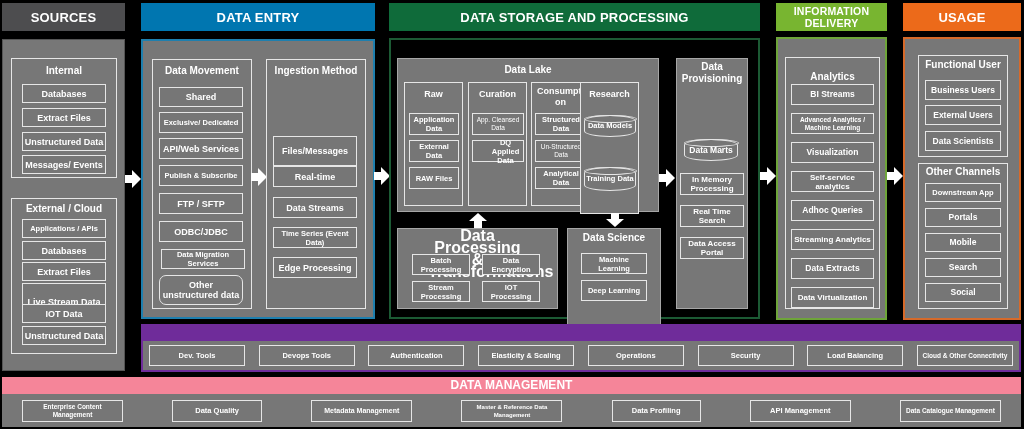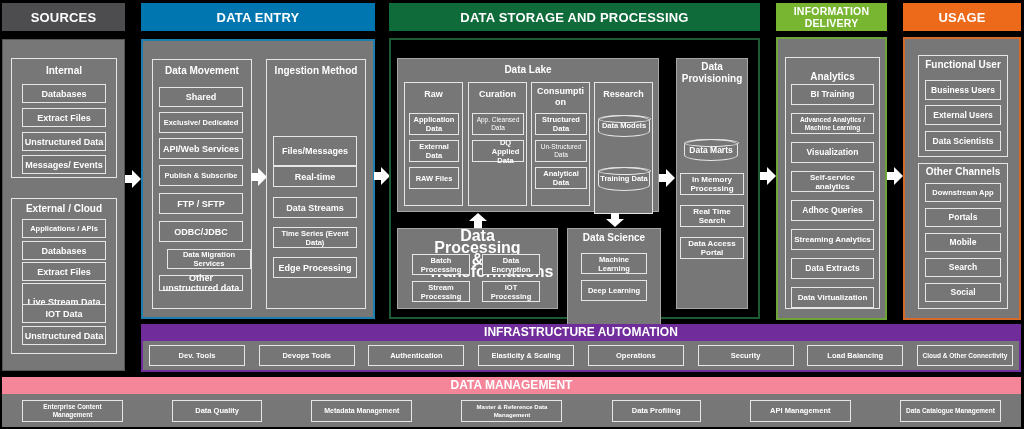--- a/index.html
+++ b/index.html
@@ -77,22 +77,22 @@
 
 <div class="abs panel" style="left:141px;top:39px;width:234px;height:280px;background:#777;border:2px solid #1e7fae;">
   <div class="abs grp" style="left:9px;top:18px;width:100px;height:250px;">
     <div class="ttl" style="top:5px;">Data Movement</div>
     <div class="abs box" style="left:6px;top:27px;width:84px;height:20px;">Shared</div>
     <div class="abs box sm" style="left:6px;top:52px;width:84px;height:21px;">Exclusive/ Dedicated</div>
     <div class="abs box" style="left:6px;top:78px;width:84px;height:21px;">API/Web Services</div>
     <div class="abs box sm" style="left:6px;top:105px;width:84px;height:21px;">Publish &amp; Subscribe</div>
     <div class="abs box" style="left:6px;top:133px;width:84px;height:21px;">FTP / SFTP</div>
     <div class="abs box" style="left:6px;top:161px;width:84px;height:21px;">ODBC/JDBC</div>
-    <div class="abs box sm" style="left:14px;top:189px;width:84px;height:20px;">Data Migration Services</div>
-    <div class="abs box" style="left:6px;top:215px;width:84px;height:16px;">Other unstructured data</div>
+    <div class="abs box sm" style="left:8px;top:189px;width:84px;height:20px;">Data Migration Services</div>
+    <div class="abs box" style="left:6px;top:215px;width:84px;height:30px;border-radius:7px;">Other unstructured data</div>
   </div>
   <div class="arrow arr-r" style="left:108px;top:127px;"></div>
   <div class="abs grp" style="left:123px;top:18px;width:100px;height:250px;">
     <div class="ttl" style="top:5px;">Ingestion Method</div>
     <div class="abs box" style="left:6px;top:76px;width:84px;height:30px;">Files/Messages</div>
     <div class="abs box" style="left:6px;top:106px;width:84px;height:21px;">Real-time</div>
     <div class="abs box" style="left:6px;top:137px;width:84px;height:21px;">Data Streams</div>
     <div class="abs box sm" style="left:6px;top:167px;width:84px;height:21px;">Time Series (Event Data)</div>
     <div class="abs box" style="left:6px;top:197px;width:84px;height:21px;">Edge Processing</div>
   </div>
@@ -118,21 +118,21 @@
       <div class="abs box sm" style="left:3px;top:57px;width:52px;height:22px;padding-left:16px;">DQ Applied Data</div>
     </div>
 
     <div class="abs grp" style="left:133px;top:23px;width:59px;height:124px;">
       <div class="ttl" style="top:3px;font-size:9px;line-height:11px;padding:0 4px;">Consumpti on</div>
       <div class="abs box sm" style="left:3px;top:30px;width:52px;height:22px;">Structured Data</div>
       <div class="abs box" style="left:3px;top:57px;width:52px;height:22px;font-size:6.5px;line-height:8px;font-weight:normal;">Un-Structured Data</div>
       <div class="abs box sm" style="left:3px;top:84px;width:52px;height:22px;">Analytical Data</div>
     </div>
 
-    <div class="abs grp" style="left:196px;top:23px;width:59px;height:132px;">
+    <div class="abs grp" style="left:182px;top:23px;width:59px;height:132px;">
       <div class="ttl" style="top:5px;font-size:9px;">Research</div>
       <div class="cyl" style="left:3px;top:32px;width:52px;height:22px;font-size:7.5px;">Data Models</div>
       <div class="cyl" style="left:3px;top:84px;width:52px;height:24px;font-size:7.5px;">Training Data</div>
     </div>
   </div>
 
   <div class="arrow arr-u" style="left:78px;top:173px;"></div>
   <div class="arrow arr-d" style="left:215px;top:173px;"></div>
 
   <div class="abs" style="left:6px;top:188px;width:161px;height:81px;background:#777;border:1.5px solid #a6a6a6;">
@@ -157,21 +157,21 @@
     <div class="abs box sm" style="left:3px;top:178px;width:64px;height:22px;font-size:8px;">Data Access Portal</div>
   </div>
   <div class="arrow arr-r" style="left:268px;top:129px;"></div>
 </div>
 
 <div class="arrow arr-r" style="left:760px;top:167px;"></div>
 
 <div class="abs" style="left:776px;top:37px;width:111px;height:283px;background:#777;border:2px solid #6ea43a;">
   <div class="abs grp" style="left:7px;top:18px;width:95px;height:252px;">
     <div class="ttl" style="top:5px;margin-top:8px;">Analytics</div>
-    <div class="abs box sm" style="left:5px;top:26px;width:83px;height:21px;font-size:8.5px;">BI Training</div>
+    <div class="abs box sm" style="left:5px;top:26px;width:83px;height:21px;font-size:8.5px;">BI Streams</div>
     <div class="abs box" style="left:5px;top:55px;width:83px;height:21px;font-size:6.5px;line-height:8px;">Advanced Analytics / Machine Learning</div>
     <div class="abs box sm" style="left:5px;top:84px;width:83px;height:21px;font-size:8.5px;">Visualization</div>
     <div class="abs box sm" style="left:5px;top:113px;width:83px;height:21px;font-size:8px;">Self-service analytics</div>
     <div class="abs box sm" style="left:5px;top:142px;width:83px;height:21px;font-size:8.5px;">Adhoc Queries</div>
     <div class="abs box sm" style="left:5px;top:171px;width:83px;height:21px;font-size:8px;">Streaming Analytics</div>
     <div class="abs box sm" style="left:5px;top:200px;width:83px;height:21px;font-size:8.5px;">Data Extracts</div>
     <div class="abs box sm" style="left:5px;top:229px;width:83px;height:21px;font-size:8px;">Data Virtualization</div>
   </div>
 </div>
 
@@ -188,21 +188,20 @@
     <div class="ttl" style="top:2px;">Other Channels</div>
     <div class="abs box" style="left:6px;top:19px;width:76px;height:19px;font-size:7.5px;">Downstream App</div>
     <div class="abs box sm" style="left:6px;top:44px;width:76px;height:19px;font-size:8.5px;">Portals</div>
     <div class="abs box sm" style="left:6px;top:69px;width:76px;height:19px;font-size:8.5px;">Mobile</div>
     <div class="abs box sm" style="left:6px;top:94px;width:76px;height:19px;font-size:8.5px;">Search</div>
     <div class="abs box sm" style="left:6px;top:119px;width:76px;height:19px;font-size:8.5px;">Social</div>
   </div>
 </div>
 
 <div class="abs" style="left:141px;top:324px;width:880px;height:48px;background:#6f2c9a;">
-  <div class="bar-title" style="position:absolute;left:0;right:0;top:0;">INFRASTRUCTURE AUTOMATION</div>
   <div class="abs row" style="left:2px;right:2px;top:17px;height:29px;background:#777;padding:0 6px;">
     <div class="box sm" style="width:92px;height:19px;">Dev. Tools</div>
     <div class="box sm" style="width:92px;height:19px;">Devops Tools</div>
     <div class="box sm" style="width:92px;height:19px;">Authentication</div>
     <div class="box sm" style="width:92px;height:19px;">Elasticity &amp; Scaling</div>
     <div class="box sm" style="width:92px;height:19px;">Operations</div>
     <div class="box sm" style="width:92px;height:19px;">Security</div>
     <div class="box sm" style="width:92px;height:19px;">Load Balancing</div>
     <div class="box" style="width:92px;height:19px;font-size:6.5px;line-height:8px;">Cloud &amp; Other Connectivity</div>
   </div>

